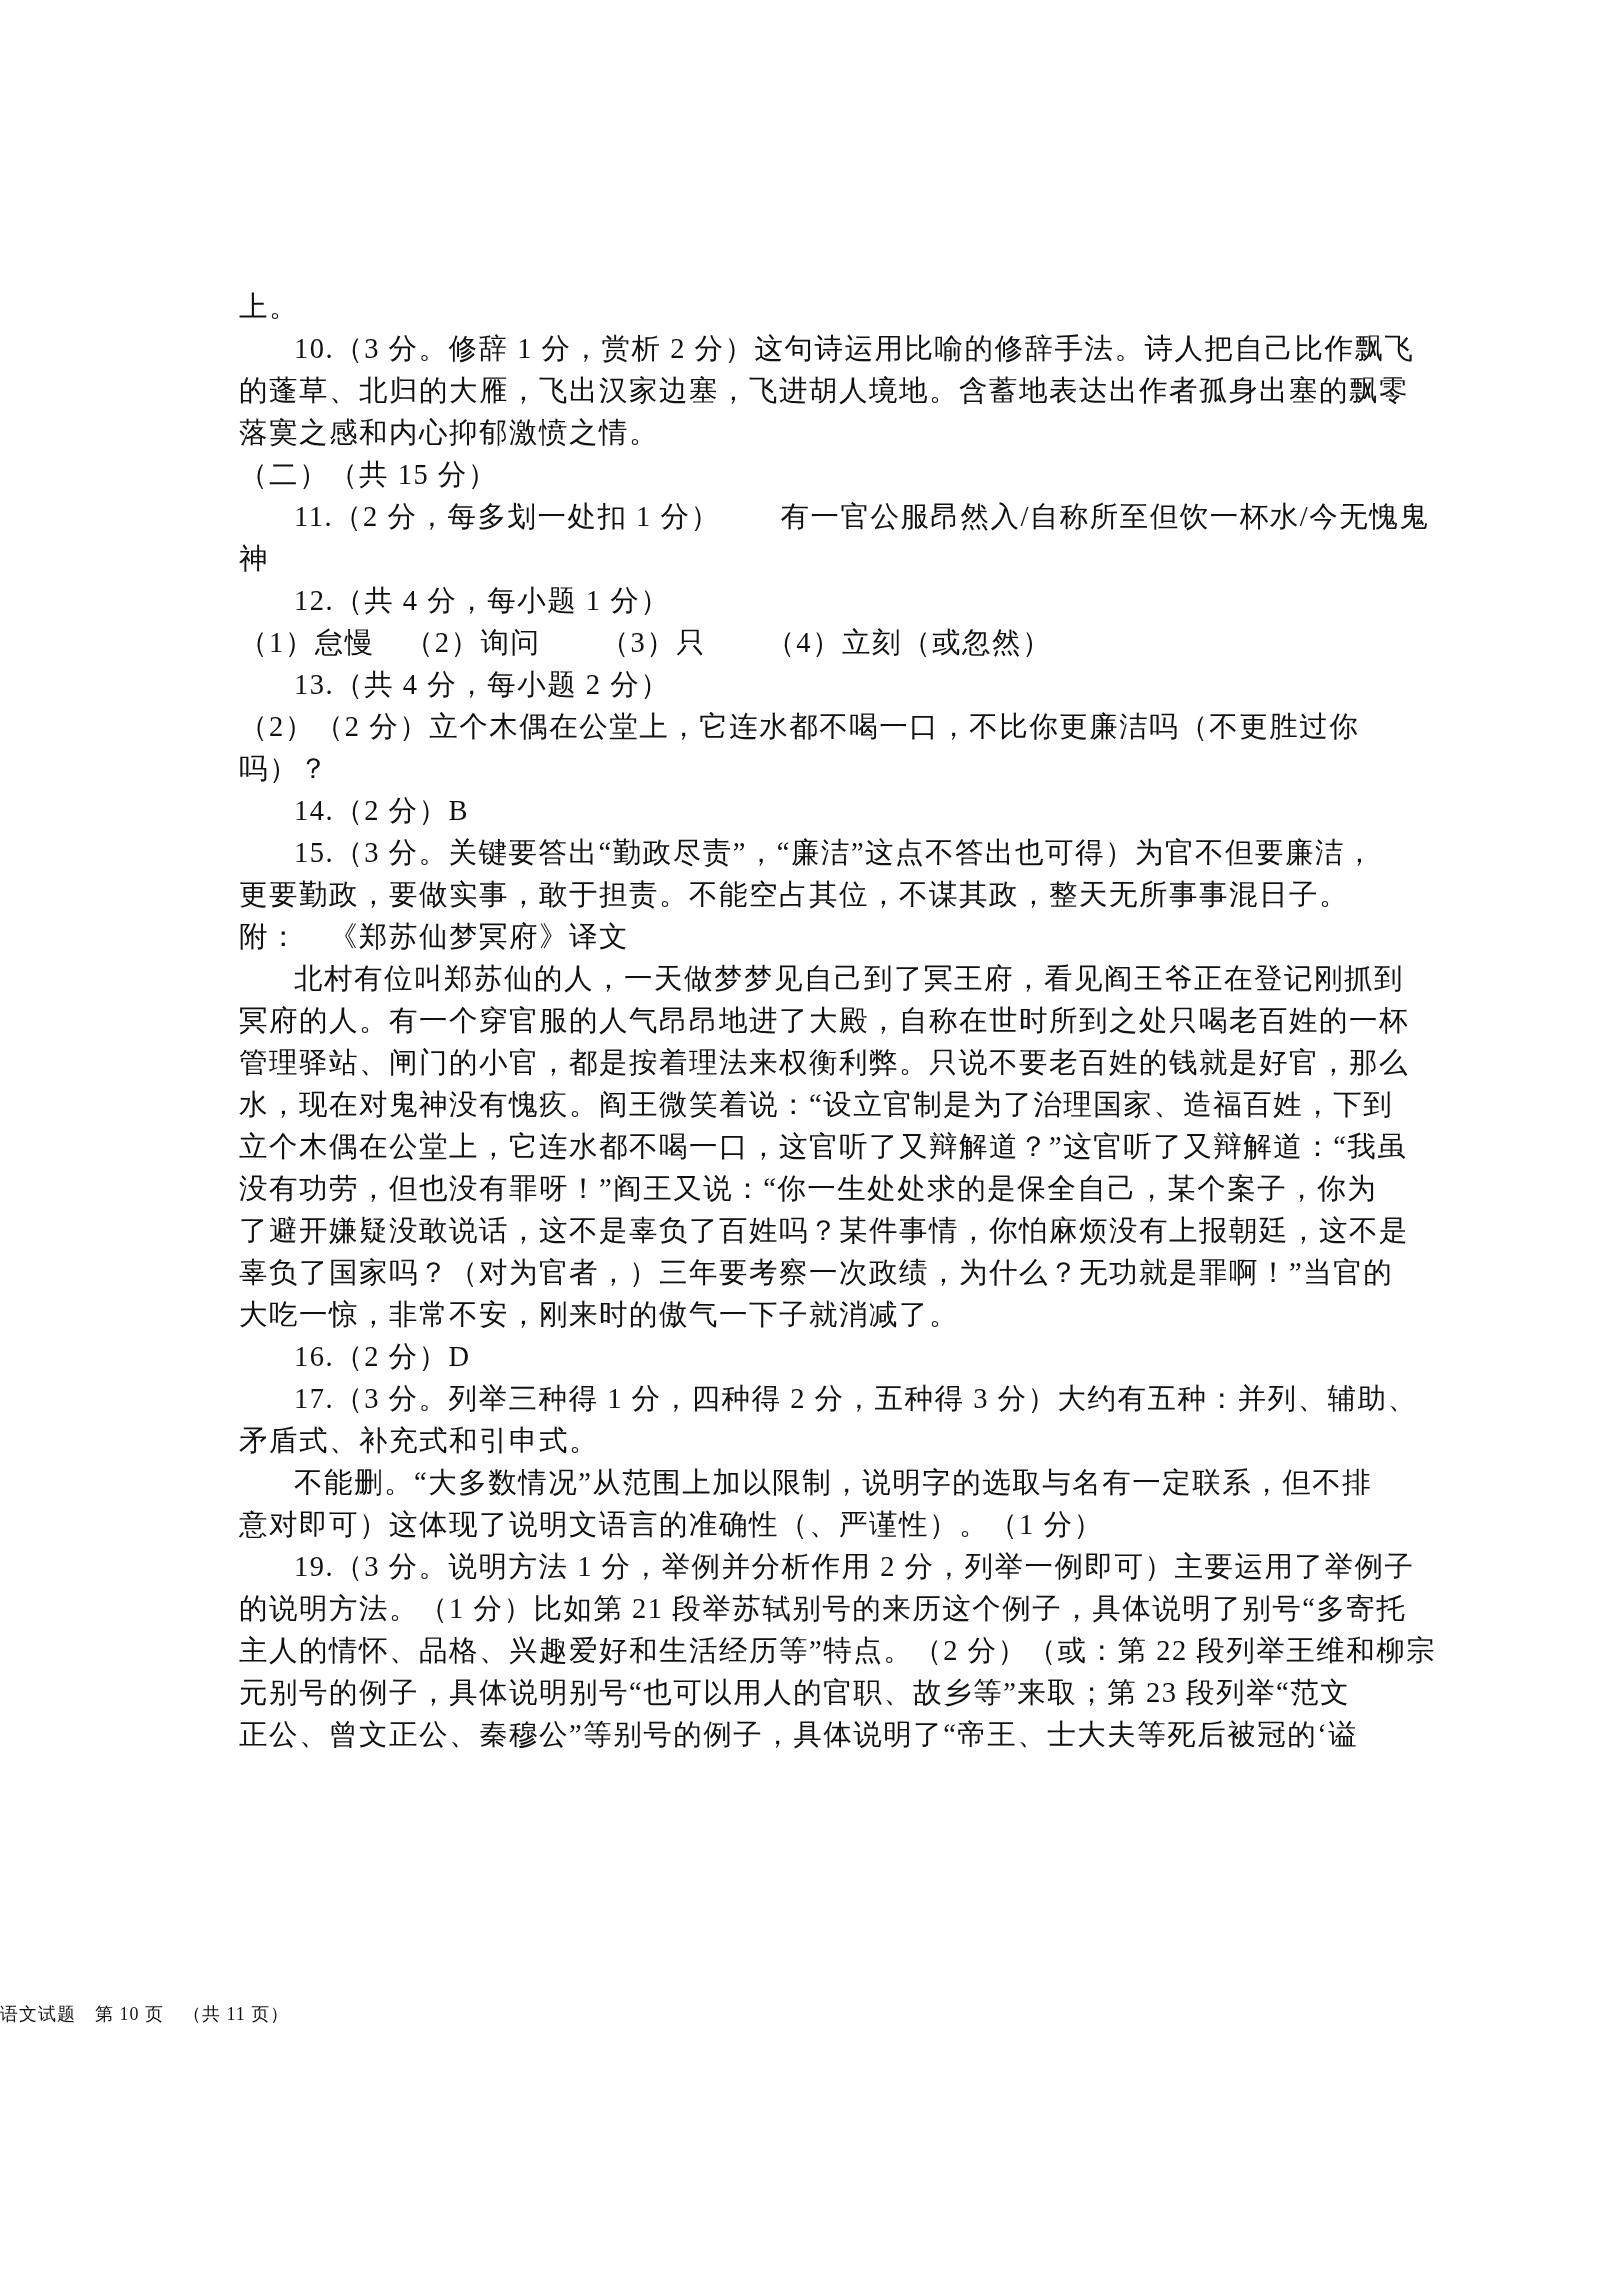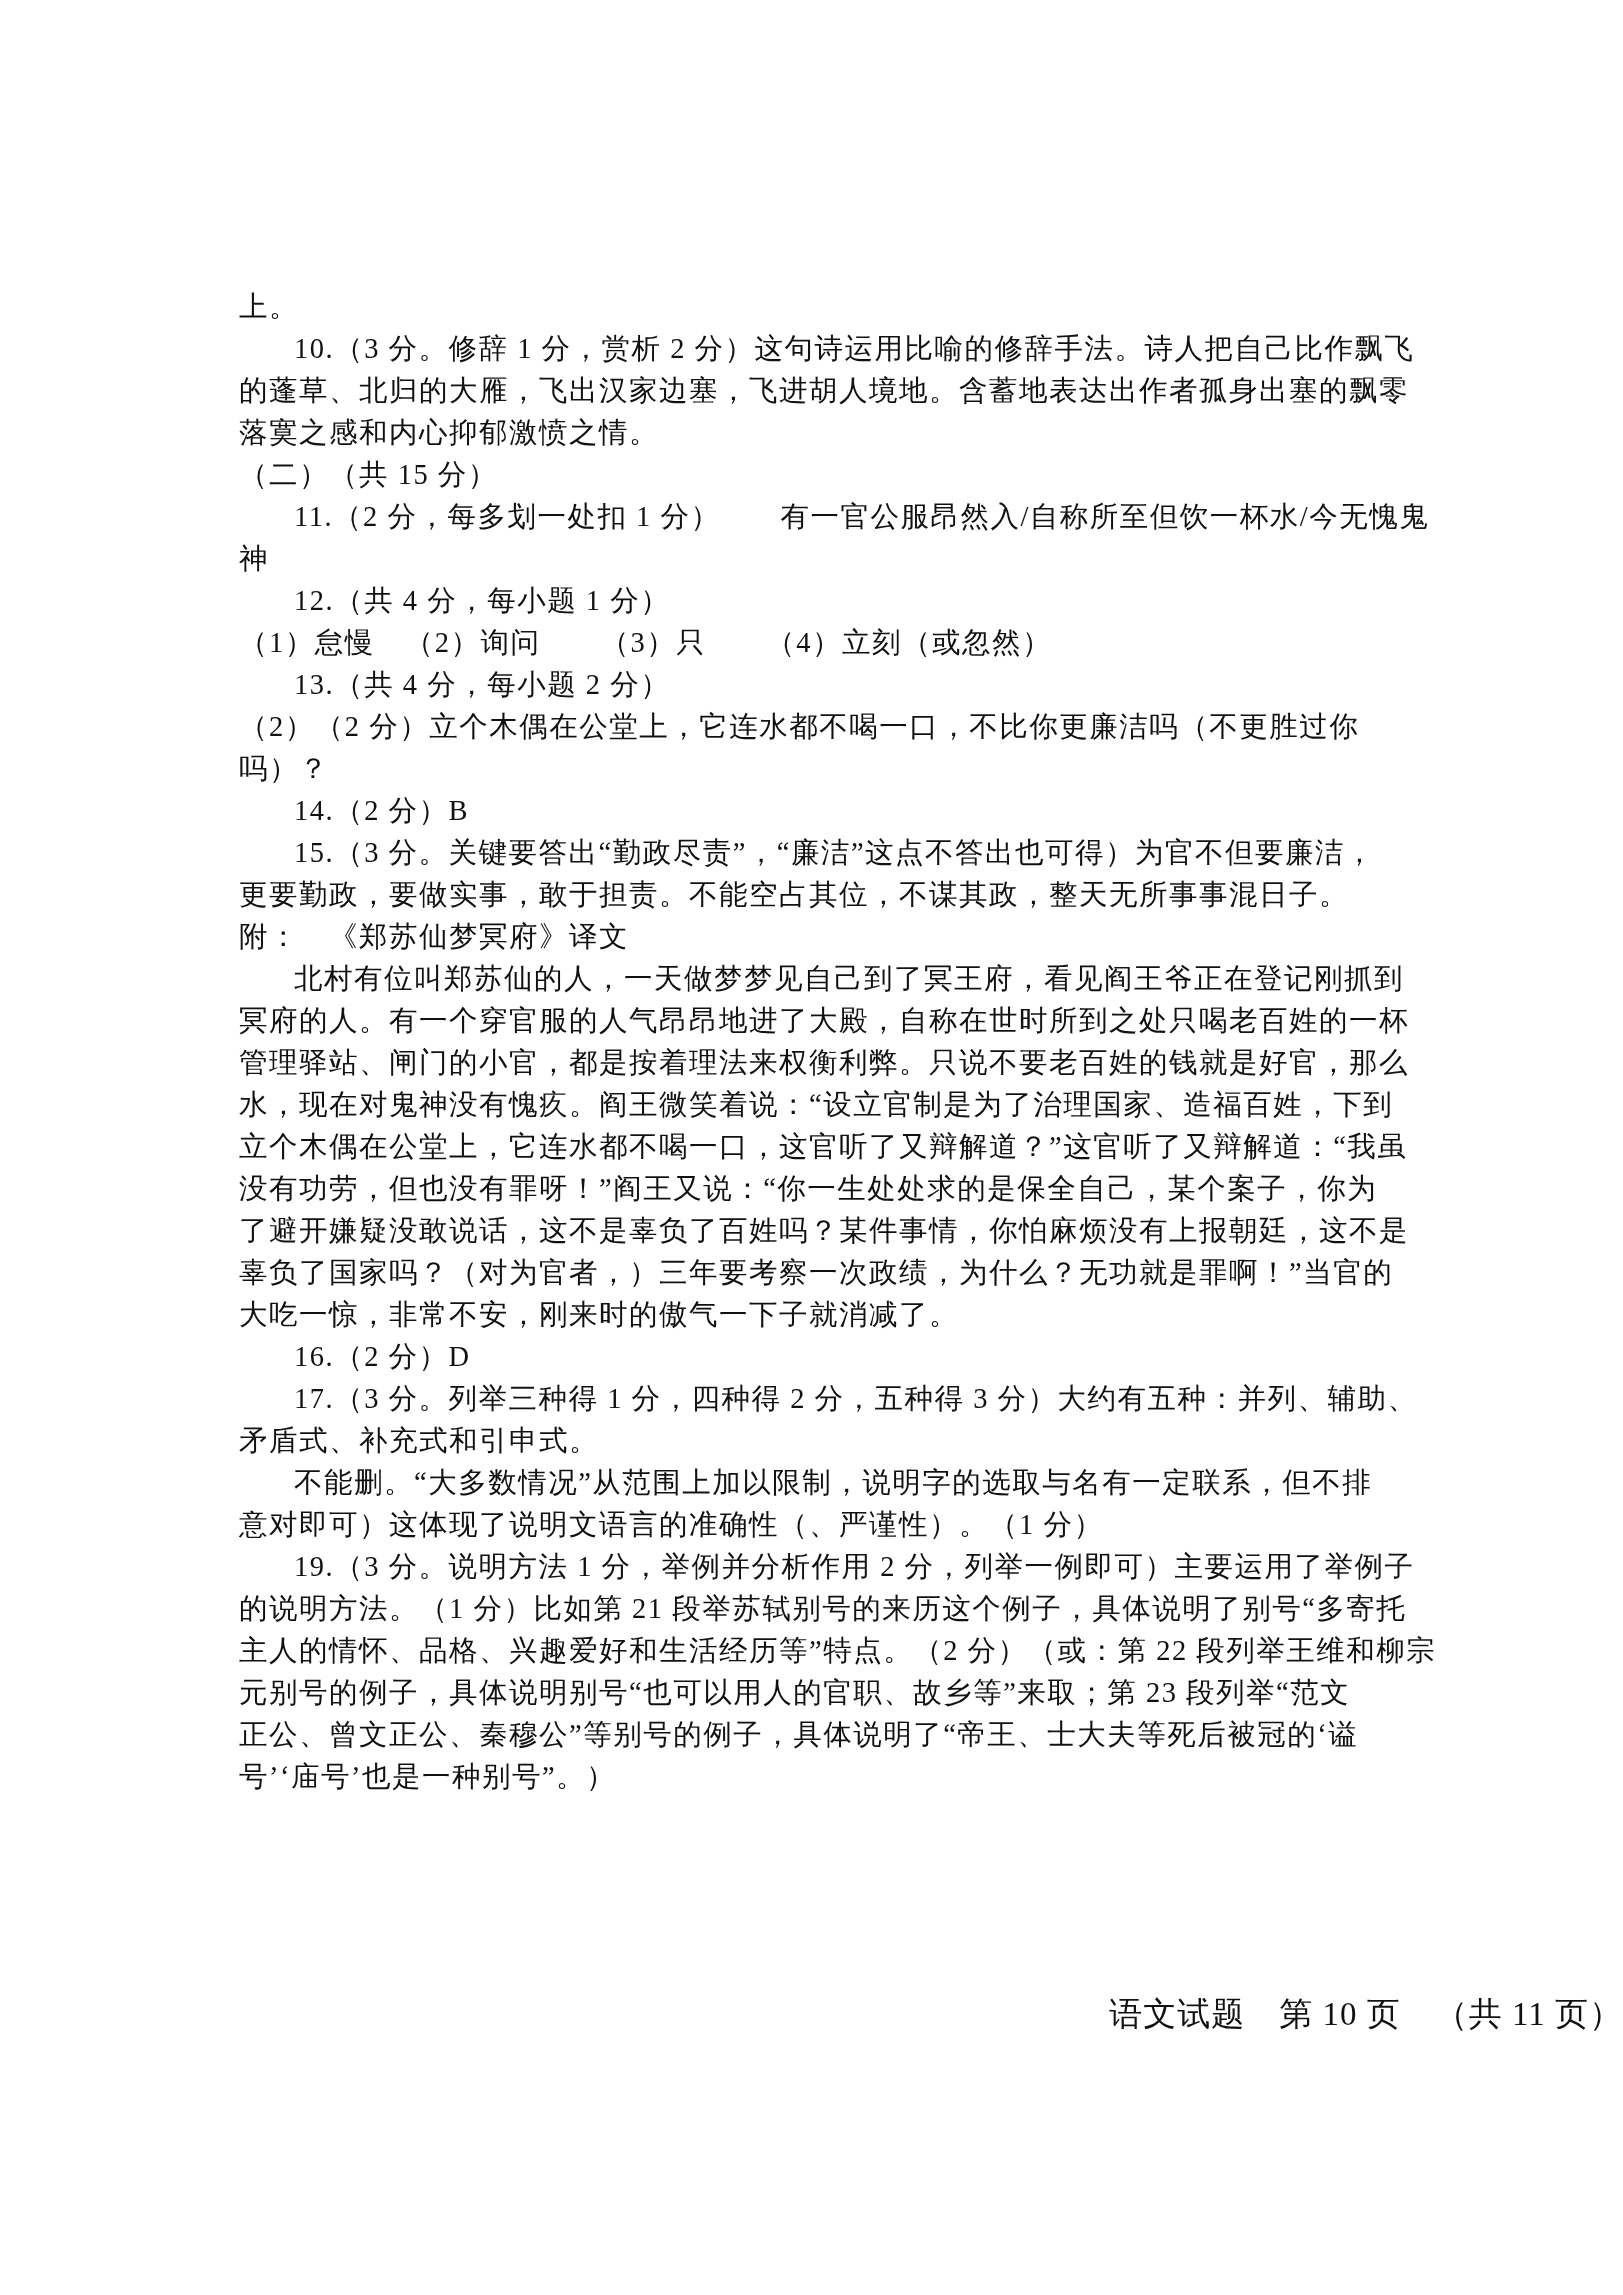--- a/index.html
+++ b/index.html
@@ -31,22 +31,22 @@
     height: 42px;
   }
   .line.ind {
     padding-left: 55px;
   }
   .footer {
     position: absolute;
     top: 1993px;
     left: 0;
     width: 100%;
-    text-align: right;
-    font-size: 33px;
+    text-align: left;
+    font-size: 18px;
     line-height: 42px;
     letter-spacing: 1px;
   }
 </style>
 </head>
 <body>
 
 <div class="page">
   <div class="text-block">
       <div class="line">上。</div>
@@ -77,17 +77,16 @@
       <div class="line ind">16.（2 分）D</div>
       <div class="line ind">17.（3 分。列举三种得 1 分，四种得 2 分，五种得 3 分）大约有五种：并列、辅助、</div>
       <div class="line">矛盾式、补充式和引申式。</div>
       <div class="line ind">不能删。“大多数情况”从范围上加以限制，说明字的选取与名有一定联系，但不排</div>
       <div class="line">意对即可）这体现了说明文语言的准确性（、严谨性）。（1 分）</div>
       <div class="line ind">19.（3 分。说明方法 1 分，举例并分析作用 2 分，列举一例即可）主要运用了举例子</div>
       <div class="line">的说明方法。（1 分）比如第 21 段举苏轼别号的来历这个例子，具体说明了别号“多寄托</div>
       <div class="line">主人的情怀、品格、兴趣爱好和生活经历等”特点。（2 分）（或：第 22 段列举王维和柳宗</div>
       <div class="line">元别号的例子，具体说明别号“也可以用人的官职、故乡等”来取；第 23 段列举“范文</div>
       <div class="line">正公、曾文正公、秦穆公”等别号的例子，具体说明了“帝王、士大夫等死后被冠的‘谥</div>
-      <div class="line">号’‘庙号’也是一种别号”。）</div>
     </div>
   <div class="footer">语文试题　第 10 页　（共 11 页）</div>
 </div>
 
 
 </body></html>

